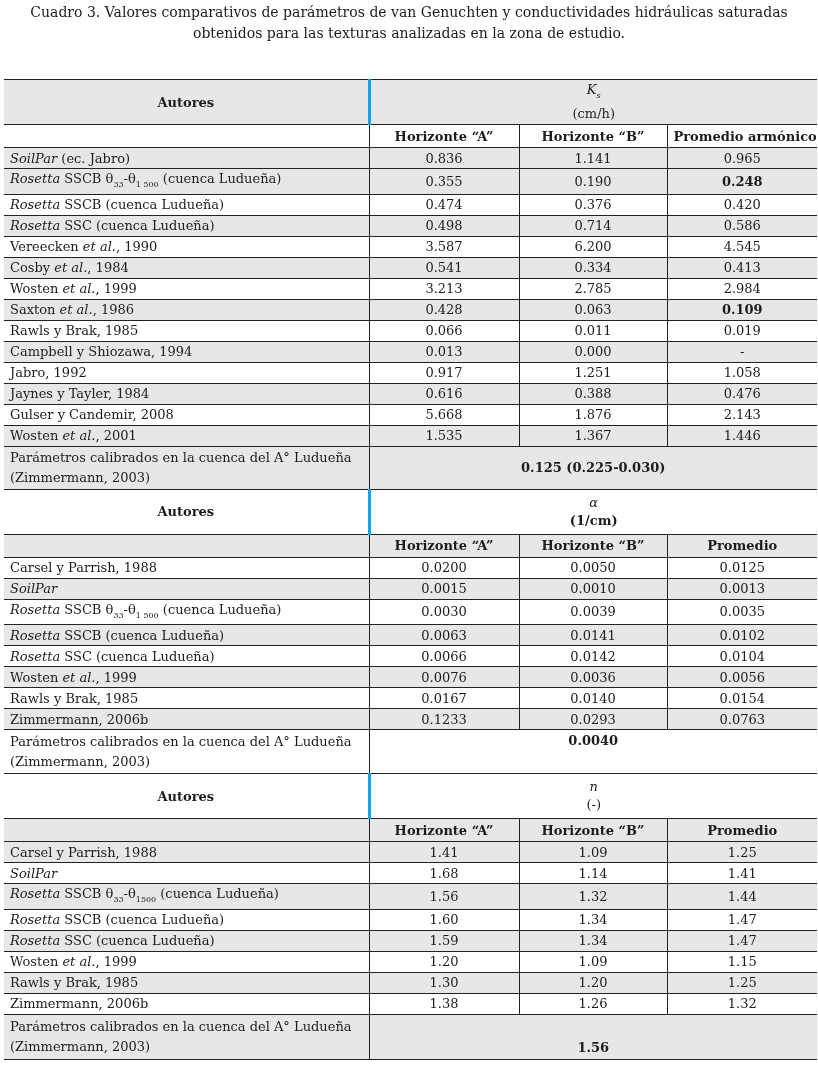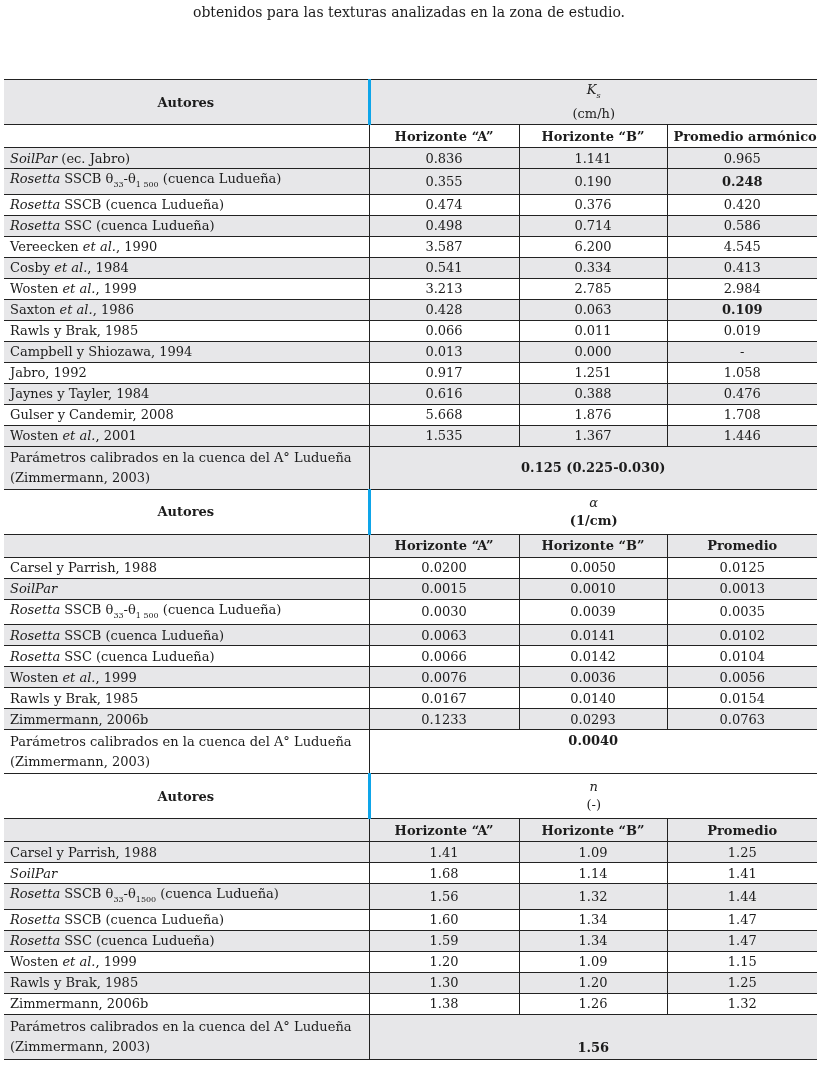--- a/index.html
+++ b/index.html
@@ -25,20 +25,21 @@
   tr.calib td.v { font-weight:bold; }
   tr.last td { border-bottom:1px solid #222; }
   .b { font-weight:bold; }
   i { font-style:italic; }
   sub { font-size:8px; }
 </style>
 </head>
 <body>
 
 <div class="caption">
+  <div>Cuadro 3. Valores comparativos de parámetros de van Genuchten y conductividades hidráulicas saturadas</div>
   <div>obtenidos para las texturas analizadas en la zona de estudio.</div>
 </div>
 
 <table>
   <colgroup>
       <col class="c0">
       <col class="c1">
       <col class="c2">
       <col class="c3">
     </colgroup>
@@ -125,21 +126,21 @@
       <tr class="shade">
         <td class="lbl">Jaynes y Tayler, 1984</td>
         <td class="v">0.616</td>
         <td class="v">0.388</td>
         <td class="v">0.476</td>
       </tr>
       <tr class="">
         <td class="lbl">Gulser y Candemir, 2008</td>
         <td class="v">5.668</td>
         <td class="v">1.876</td>
-        <td class="v">1.708</td>
+        <td class="v">2.143</td>
       </tr>
       <tr class="shade">
         <td class="lbl">Wosten <i>et al.</i>, 2001</td>
         <td class="v">1.535</td>
         <td class="v">1.367</td>
         <td class="v">1.446</td>
       </tr>
       <tr class="calib shade">
         <td class="lbl">
           <div>Parámetros calibrados en la cuenca del A° Ludueña</div>

